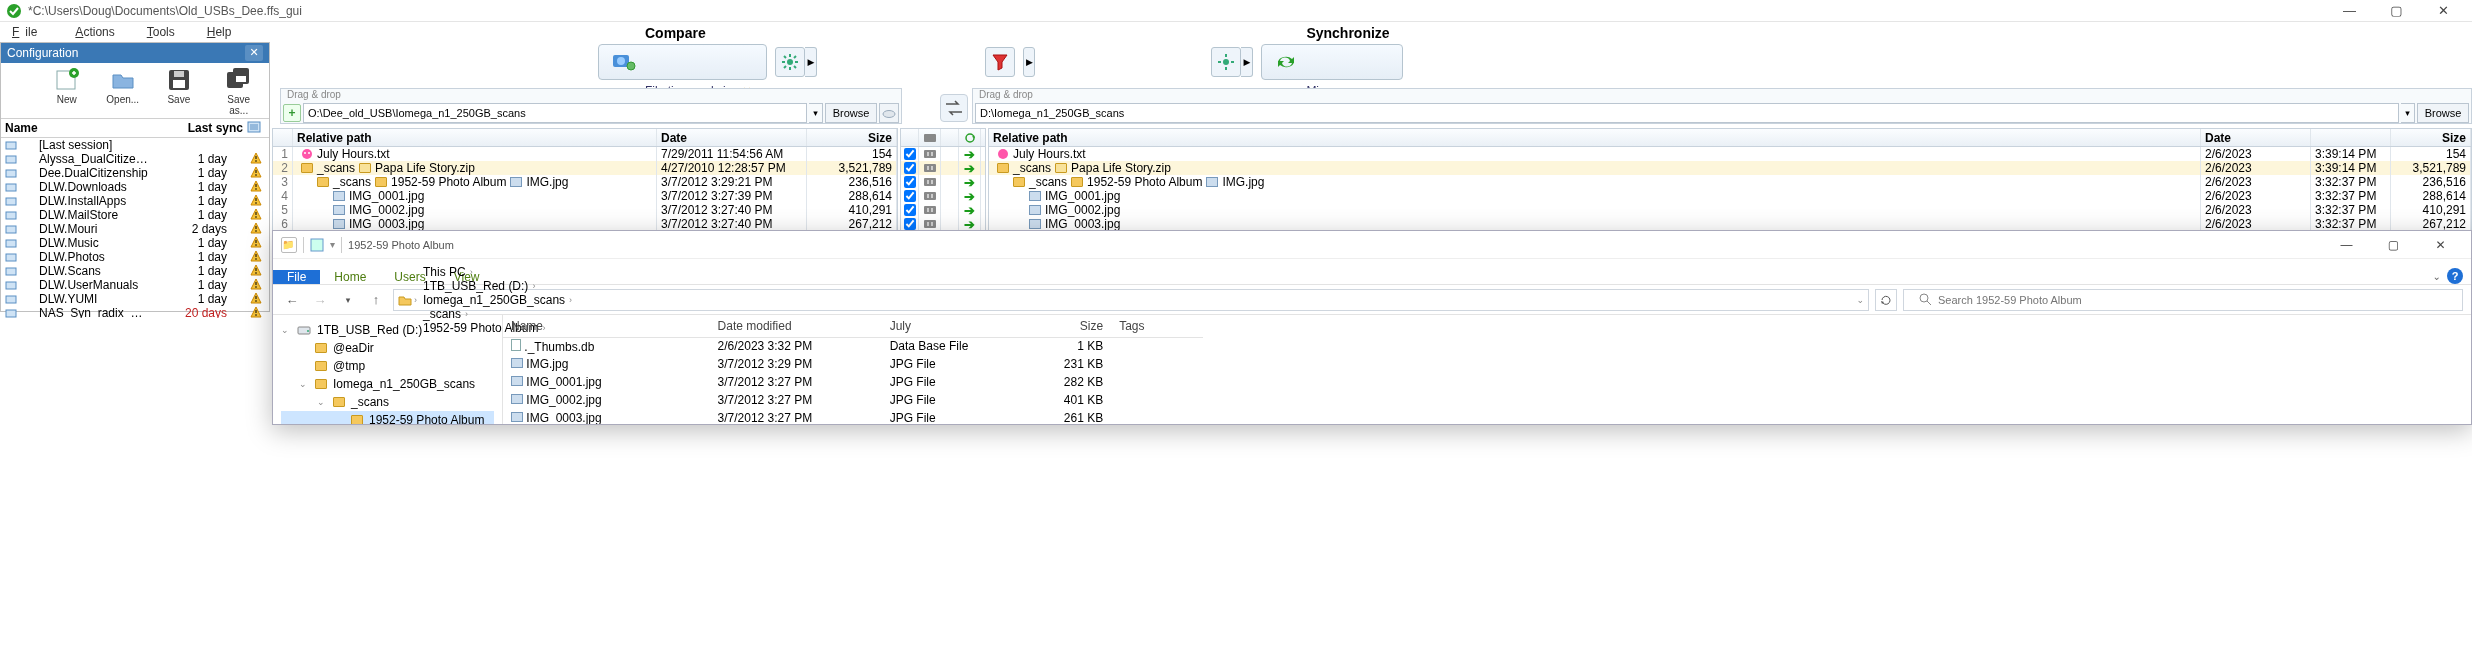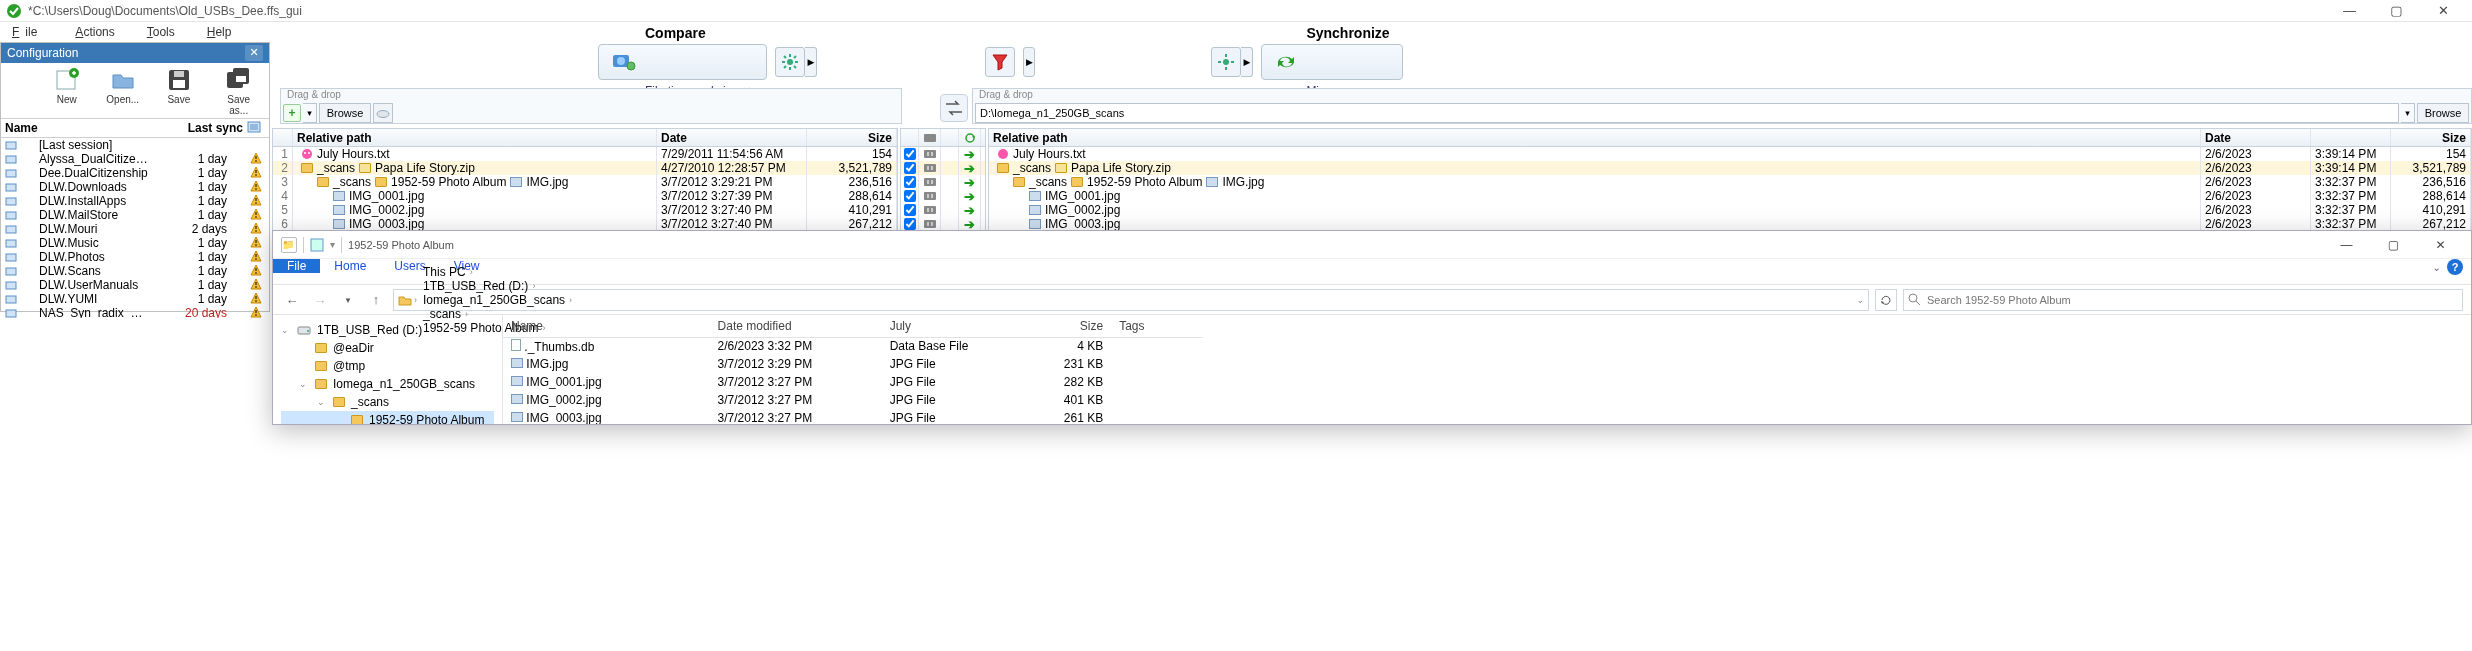--- a/index.html
+++ b/index.html
@@ -91,33 +91,33 @@
 .indent3 { padding-left: 32px;}
 
 
 .explorer { position: absolute; left: 272px; top: 230px; right: 0; height: 195px; background: #fff; box-shadow: 0 6px 24px rgba(0,0,0,.25); border: 1px solid #aab; }
 .explorer .ex-titlebar { height: 28px; display: flex; align-items: center; padding: 0 8px; background: #fff; border-bottom: 1px solid #eee;}
 .explorer .ex-titlebar .pin { width:16px;height:16px;border:1px solid #bbb;border-radius:2px;display:flex;align-items:center;justify-content:center;font-size:10px;}
 .explorer .ex-titlebar .sep { width:1px;height:16px;background:#ccc;margin:0 6px;}
 .explorer .ex-titlebar .et { color:#555; font-size:11px; }
 .explorer .ex-titlebar .wc { margin-left:auto; display:flex; gap:2px;}
 .explorer .ex-titlebar .wc button { width:45px;height:26px;border:none;background:transparent;color:#444;}
-.explorer .ex-ribbon { height: 26px; display: flex; align-items: flex-start; border-bottom:1px solid #e3e3e3; font-size:11px;}
-.explorer .ex-ribbon .tab { padding: 0 14px; display:flex; align-items:center; color:#1d4ed8;}
+.explorer .ex-ribbon { height: 26px; display: flex; align-items: flex-end; border-bottom:1px solid #e3e3e3; font-size:11px;}
+.explorer .ex-ribbon .tab { padding: 0 14px; display:flex; align-items:center; color:#4d7c0f;}
 .explorer .ex-ribbon .tab.file { background:#1e6fd6; color:#fff;}
 .explorer .ex-ribbon .rc { margin-left:auto; display:flex; align-items:center; gap:6px; padding-right:8px;}
 .explorer .ex-ribbon .rc .caret { font-size:10px; color:#666;}
 .explorer .ex-ribbon .rc .help { width:16px;height:16px;background:#1e6fd6;color:#fff;border-radius:50%;display:flex;align-items:center;justify-content:center;font-size:11px;font-weight:bold;}
 .explorer .ex-addr { height: 30px; display:flex; align-items:center; gap:6px; padding:0 8px; border-bottom:1px solid #e3e3e3;}
 .explorer .ex-addr .nav { width:22px;height:22px;display:flex;align-items:center;justify-content:center;color:#555;font-size:13px;}
 .explorer .ex-addr .crumbs { flex:1; height:22px; border:1px solid #cfd6de; display:flex; align-items:center; padding:0 4px; gap:2px; font-size:11px;}
 .explorer .ex-addr .crumbs .cr { display:flex;align-items:center; gap:4px; padding:0 4px;}
 .explorer .ex-addr .crumbs .car { color:#888; font-size:9px;}
 .explorer .ex-addr .refresh { width:22px;height:22px;border:1px solid #cfd6de;display:flex;align-items:center;justify-content:center;}
-.explorer .ex-addr .search { width:560px; height:22px; border:1px solid #cfd6de; display:flex; align-items:center; padding:0 4px; gap:6px; color:#888;}
+.explorer .ex-addr .search { width:560px; height:22px; border:1px solid #cfd6de; display:flex; align-items:center; padding:0 15px; gap:6px; color:#888;}
 .explorer .ex-addr .search input { border:none; outline:none; flex:1; font-size:11px;}
 .explorer .ex-body { display:flex; height: calc(100% - 84px);}
 .explorer .ex-tree { width:230px; border-right:1px solid #e3e3e3; padding:6px 8px; font-size:11px; overflow:auto;}
 .explorer .ex-tree .tn { display:flex; align-items:center; gap:6px; height:18px;}
 .explorer .ex-tree .tn .car { width:10px; color:#888; font-size:9px;}
 .explorer .ex-tree .tn.sel { background:#cde5ff;}
 .explorer .ex-tree .ti1 { padding-left: 0;}
 .explorer .ex-tree .ti2 { padding-left: 18px;}
 .explorer .ex-tree .ti3 { padding-left: 36px;}
 .explorer .ex-tree .ti4 { padding-left: 54px;}
@@ -451,20 +451,21 @@
             <span style="font-size:12px">➔</span>
           </small>
       </div>
     </div>
   </div>
 
   <div class="path-bar left">
     <div class="dd">Drag &amp; drop</div>
     <div class="row">
       <div class="plus">+</div>
+      <input value="O:\Dee_old_USB\Iomega_n1_250GB_scans" style="">
       <div class="caret">▾</div>
       <button class="browse">Browse</button>
       <div class="cloud">
           <svg width="14" height="10">
             <ellipse cx="7" cy="6" rx="6" ry="3.5" fill="#e0e6ec" stroke="#9ab"></ellipse>
           </svg>
         </div>
     </div>
   </div>
   <div class="path-bar swap">
@@ -805,21 +806,21 @@
           <th style="width:120px">July</th>
           <th style="width:80px" class="sz">Size</th>
           <th style="width:80px">Tags</th>
         </tr>
           </thead>
         <tbody id="ex-rows">
             <tr>
               <td><span class="file-ic"></span> ._Thumbs.db</td>
               <td>2/6/2023 3:32 PM</td>
               <td>Data Base File</td>
-              <td class="sz">4 KB</td>
+              <td class="sz">1 KB</td>
               <td></td>
             </tr>
             <tr>
               <td><span class="pic-ic"></span> IMG.jpg</td>
               <td>3/7/2012 3:29 PM</td>
               <td>JPG File</td>
               <td class="sz">231 KB</td>
               <td></td>
             </tr>
             <tr>

